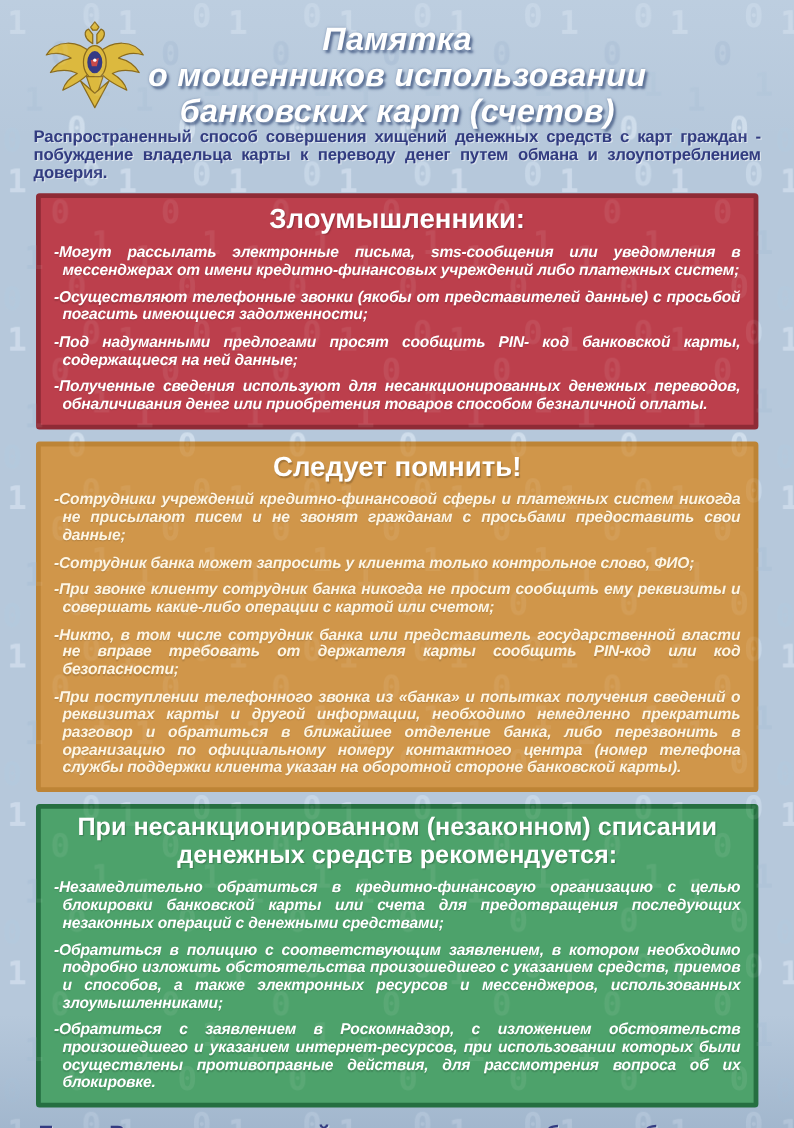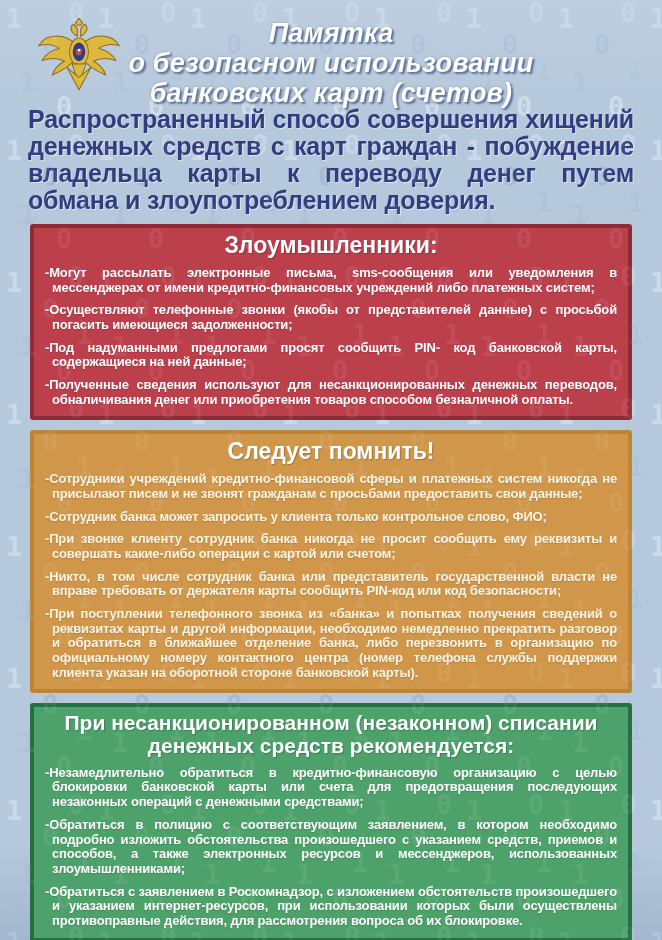--- a/index.html
+++ b/index.html
@@ -27,39 +27,39 @@
     line-height:1.12;
     text-shadow:2px 2px 2px rgba(86,108,145,.95), 0 0 2px rgba(86,108,145,.6);
     letter-spacing:.2px;
   }
 
   
   .intro{
     margin:6px 28px 0;
     color:#323c80;
     font-weight:bold;
-    font-size:25px;
+    font-size:14px;
     line-height:1.08;
     text-align:justify;
     text-shadow:1px 1px 0 rgba(255,255,255,.5);
     letter-spacing:-.2px;
   }
 
   
   .sections{ margin:10px 30px 0; }
   .box{ border-radius:3px; padding:4px 11px 9px; margin-bottom:10px; }
   .box-attackers{ background:#bc3f4c; border:4px solid #8f2b36; }
   .box-remember{ background:#d0964a; border:4px solid #bd8436; }
   .box-recommend{ background:#4da26b; border:4px solid #256f41; }
   .box h2{
     color:#ffffff; text-align:center; font-size:23px; line-height:1.08;
     margin:1px 0 3px; text-shadow:1px 1px 1px rgba(0,0,0,.22);
   }
   .box-recommend h2{ font-size:21px; }
-  .box ul{ list-style:none; }
+  .box ul{ list-style:none;font-style:italic; }
   .box li{
     color:#ffffff; font-weight:bold; font-size:13px; line-height:1.13;
     margin-top:8px; text-align:justify;
     padding-left:7px; text-indent:-7px;
     text-shadow:0 1px 1px rgba(0,0,0,.15);
     letter-spacing:-.15px;
   }
   .box-remember li{ color:#fdf5e3; }
 
   
@@ -132,21 +132,21 @@
 
         <path d="M42 56 L50 80 L58 56 Z"></path>
         <path d="M36 60 L50 86 L64 60 L50 72 Z"></path>
       </g>
       <ellipse cx="50" cy="42" rx="8.5" ry="12" fill="#343a85" stroke="#dcb93e" stroke-width="2.4"></ellipse>
       <path d="M46 40 L54 38 L52 46 L47 46 Z" fill="#c94a4a" stroke="none"></path>
       <circle cx="50" cy="40" r="1.6" fill="#ffffff" stroke="none"></circle>
     </svg>
     <div class="title">
       <div>Памятка</div>
-      <div>о безопасном использовании</div>
+      <div>о мошенников использовании</div>
       <div>банковских карт (счетов)</div>
     </div>
   </div>
 
   <p class="intro">Распространенный способ совершения хищений денежных средств с карт граждан - побуждение владельца карты к переводу денег путем обмана и злоупотреблением доверия.</p>
 
   <div class="sections">
 
     <section class="box box-attackers">
       <h2>Злоумышленники:</h2>

